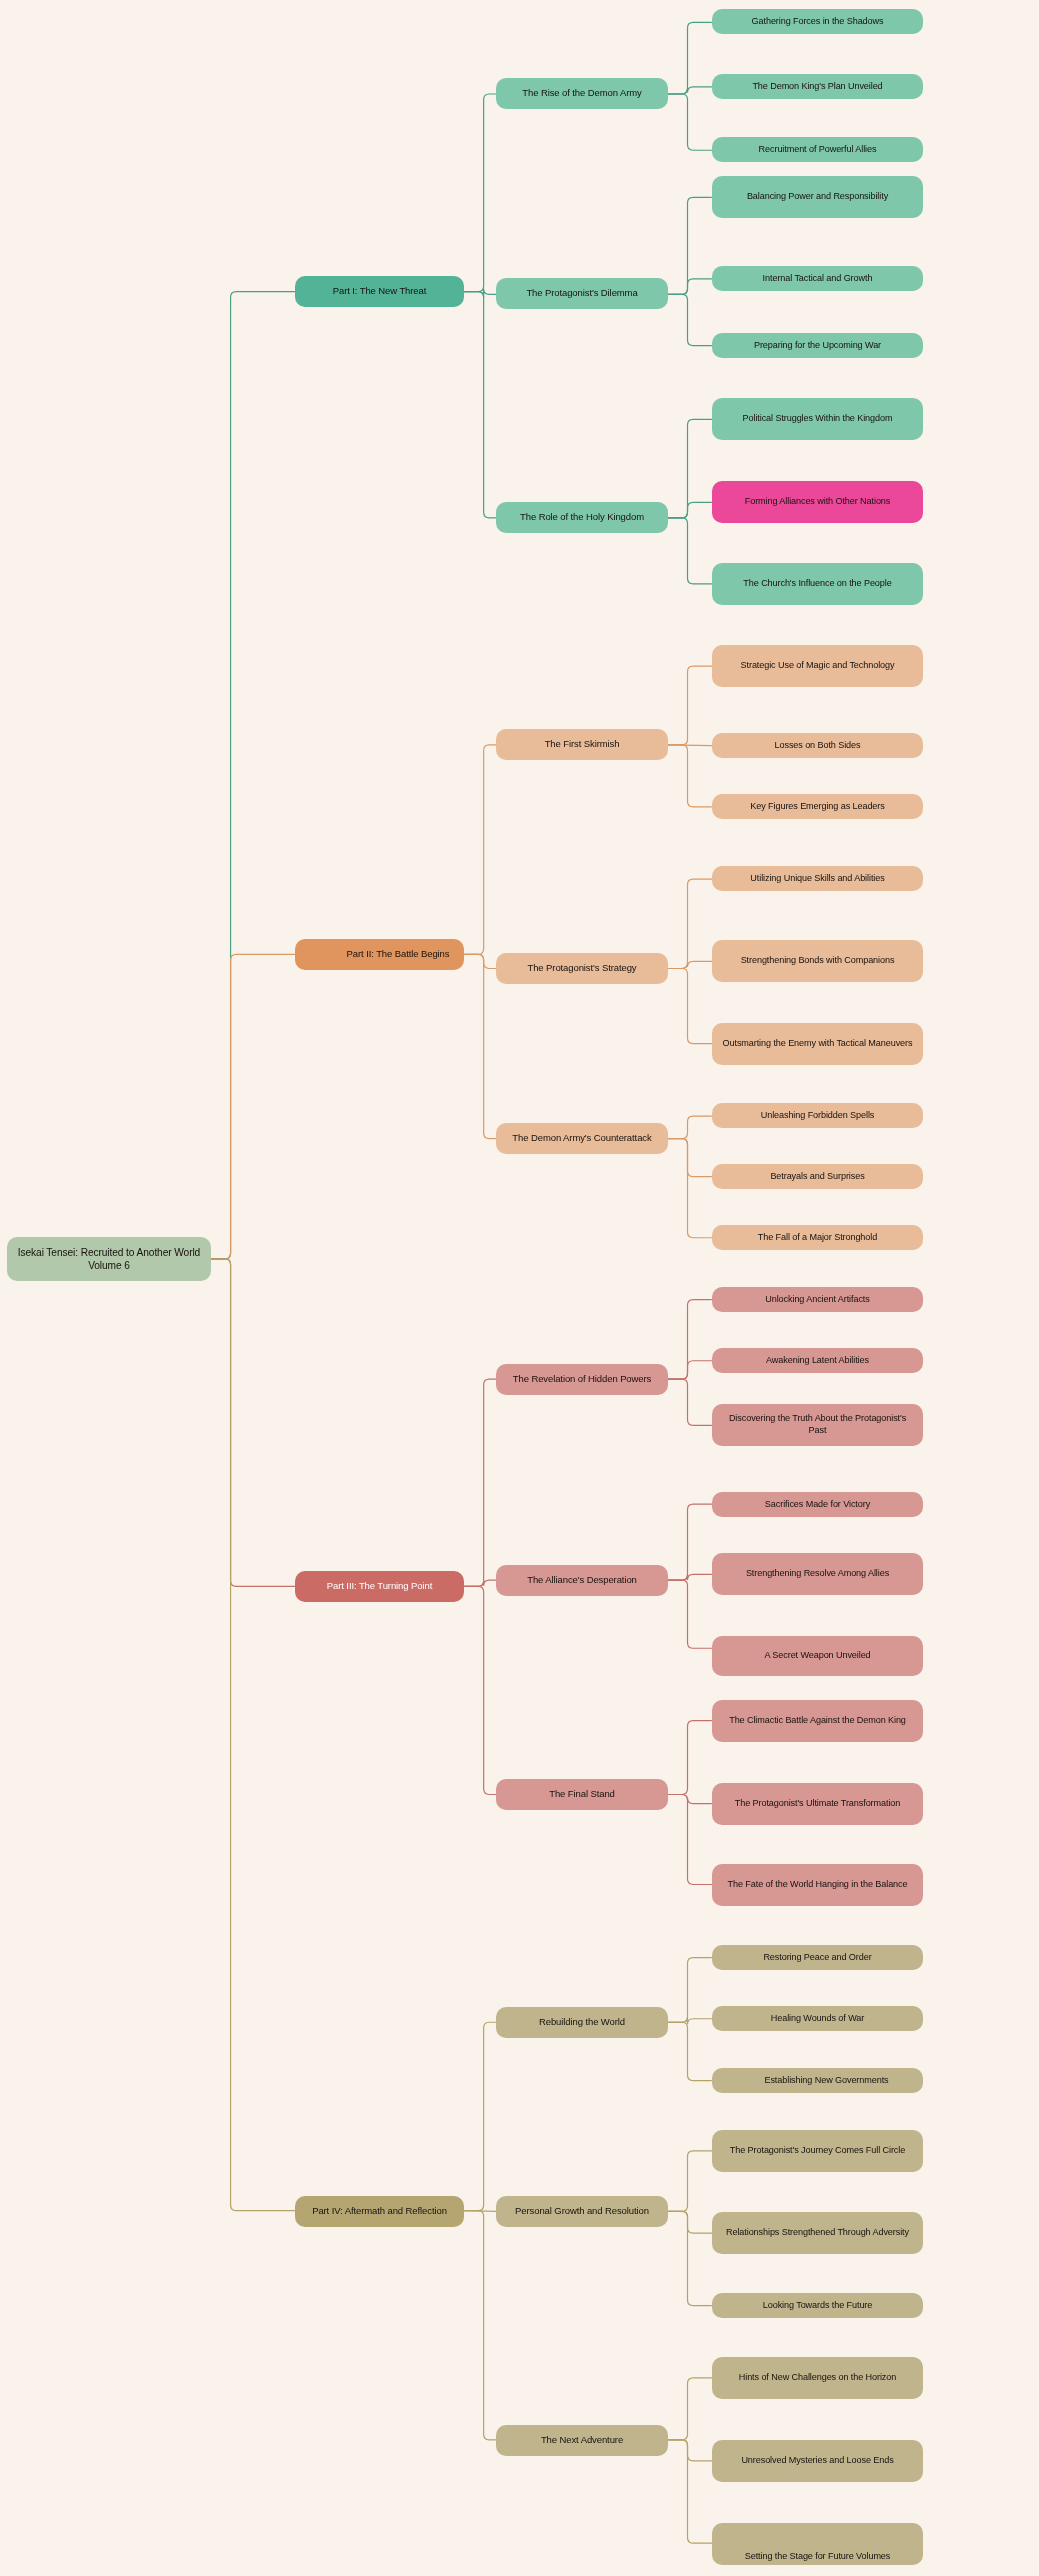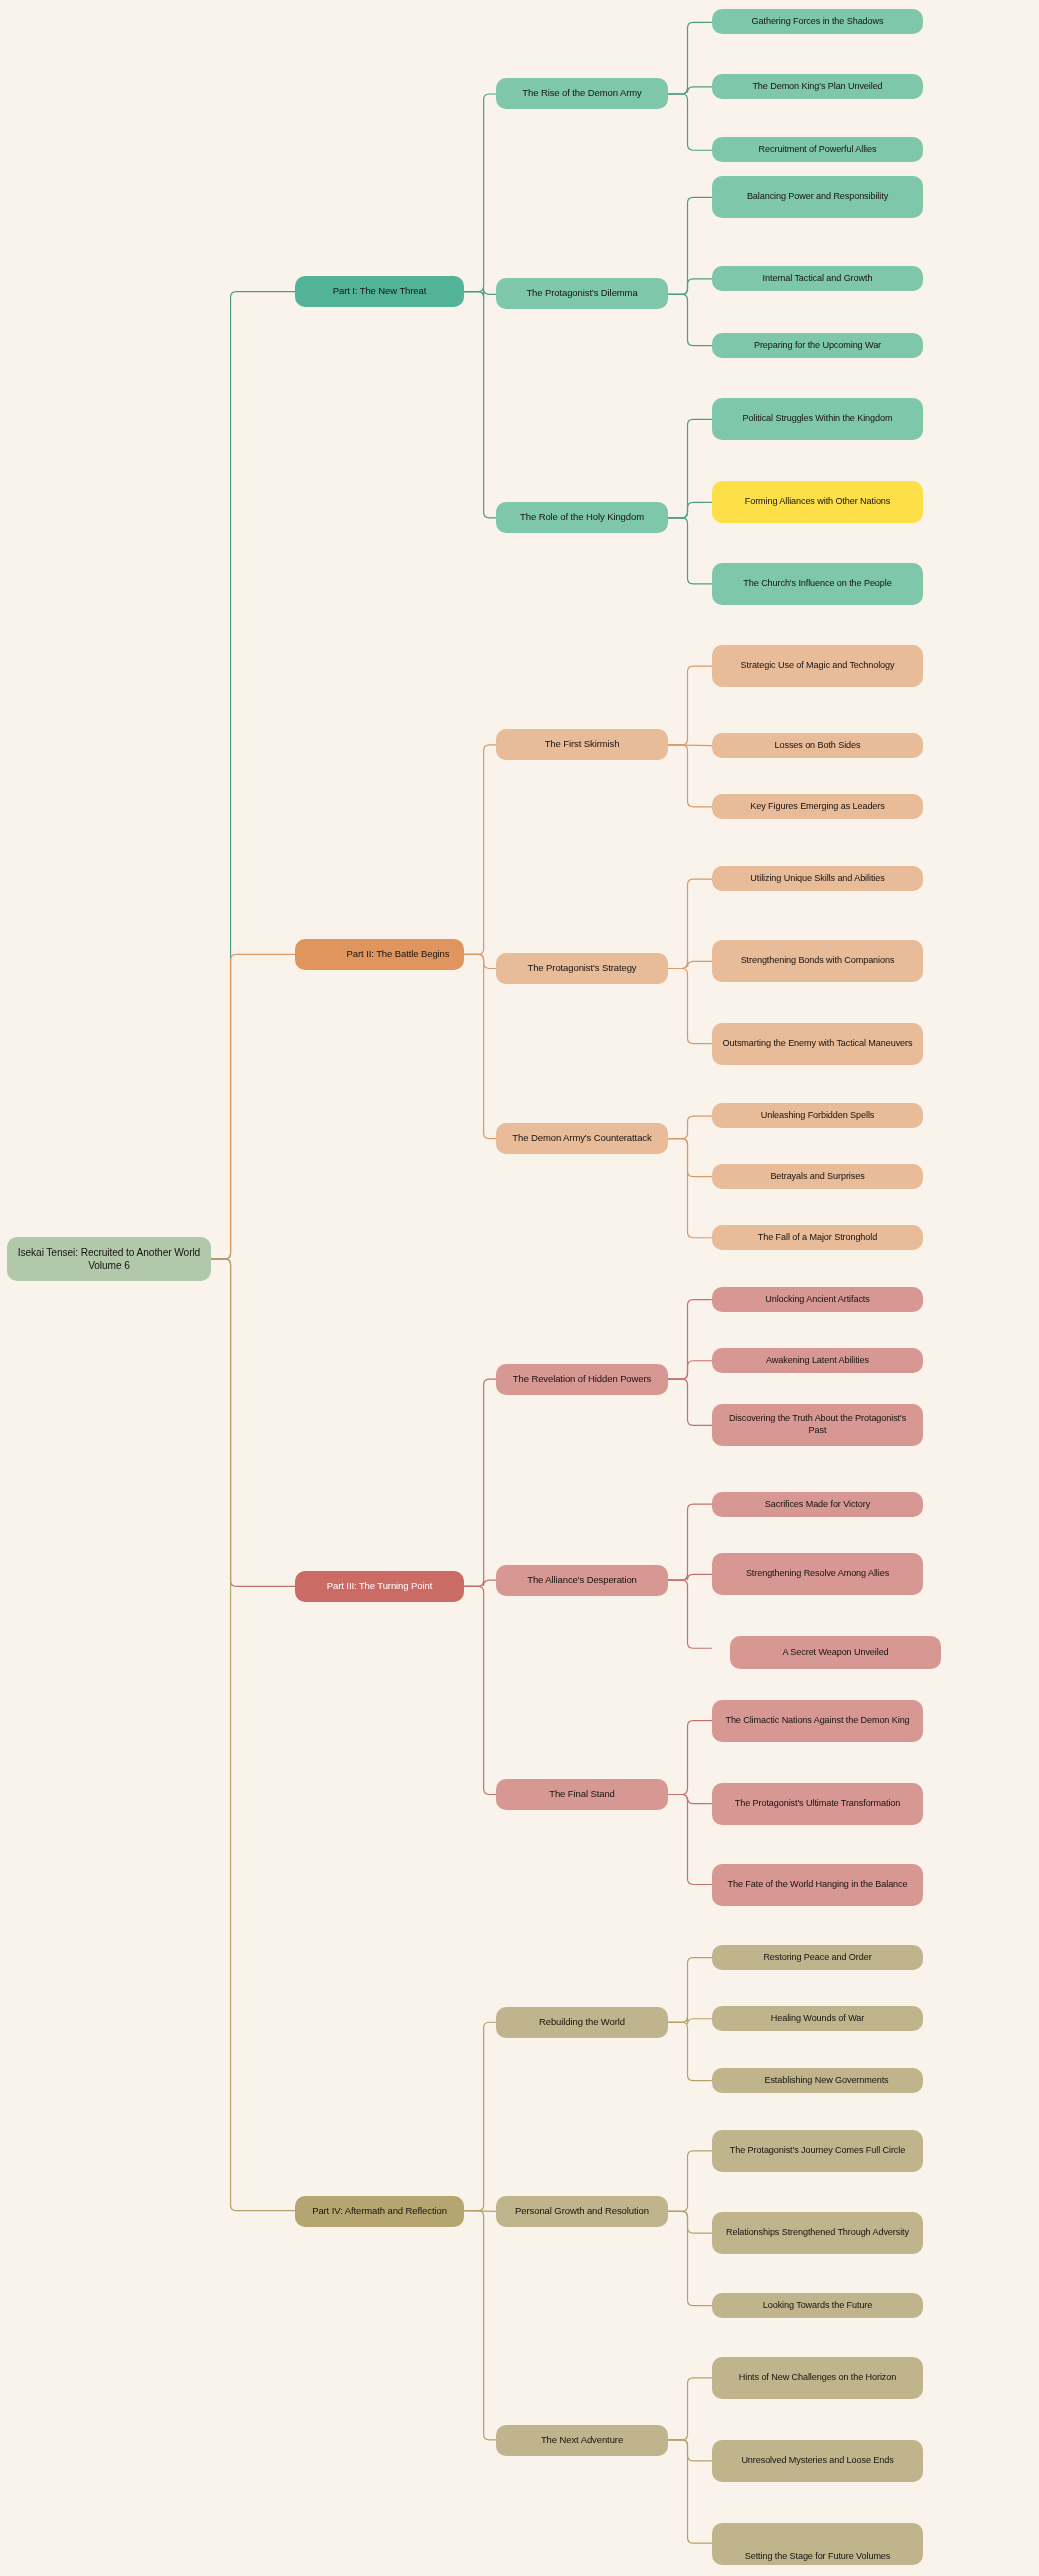--- a/index.html
+++ b/index.html
@@ -134,21 +134,21 @@
       </div>
       <div class="node lvl3" style="left: 712px; top: 333px; width: 211px; height: 25px; background: rgb(126, 199, 171);">
         <span>Preparing for the Upcoming War</span>
       </div>
       <div class="node lvl2" style="left: 496px; top: 502px; width: 172px; height: 31px; background: rgb(126, 199, 171);">
         <span>The Role of the Holy Kingdom</span>
       </div>
       <div class="node lvl3" style="left: 712px; top: 398px; width: 211px; height: 42px; background: rgb(126, 199, 171);">
         <span>Political Struggles Within the Kingdom</span>
       </div>
-      <div class="node lvl3" style="left: 712px; top: 481px; width: 211px; height: 42px; background: #fde047;">
+      <div class="node lvl3" style="left: 712px; top: 481px; width: 211px; height: 42px; background: #ec4899;">
         <span>Forming Alliances with Other Nations</span>
       </div>
       <div class="node lvl3" style="left: 712px; top: 563px; width: 211px; height: 42px; background: rgb(126, 199, 171);">
         <span>The Church's Influence on the People</span>
       </div>
       <div class="node lvl1" style="left: 295px; top: 939px; width: 169px; height: 31px; background: rgb(224, 149, 95); padding-left: 44px;">
         <span>Part II: The Battle Begins</span>
       </div>
       <div class="node lvl2" style="left: 496px; top: 729px; width: 172px; height: 31px; background: rgb(232, 187, 153);">
         <span>The First Skirmish</span>
@@ -203,28 +203,28 @@
       </div>
       <div class="node lvl2" style="left: 496px; top: 1565px; width: 172px; height: 31px; background: rgb(215, 151, 146);">
         <span>The Alliance's Desperation</span>
       </div>
       <div class="node lvl3" style="left: 712px; top: 1492px; width: 211px; height: 25px; background: rgb(215, 151, 146);">
         <span>Sacrifices Made for Victory</span>
       </div>
       <div class="node lvl3" style="left: 712px; top: 1553px; width: 211px; height: 42px; background: rgb(215, 151, 146);">
         <span>Strengthening Resolve Among Allies</span>
       </div>
-      <div class="node lvl3" style="left: 712px; top: 1636px; width: 211px; height: 33px; background: rgb(215, 151, 146); margin-left: 18px;">
+      <div class="node lvl3" style="left: 712px; top: 1636px; width: 211px; height: 40px; background: rgb(215, 151, 146);">
         <span>A Secret Weapon Unveiled</span>
       </div>
       <div class="node lvl2" style="left: 496px; top: 1779px; width: 172px; height: 31px; background: rgb(215, 151, 146);">
         <span>The Final Stand</span>
       </div>
       <div class="node lvl3" style="left: 712px; top: 1700px; width: 211px; height: 42px; background: rgb(215, 151, 146);">
-        <span>The Climactic Nations Against the Demon King</span>
+        <span>The Climactic Battle Against the Demon King</span>
       </div>
       <div class="node lvl3" style="left: 712px; top: 1783px; width: 211px; height: 42px; background: rgb(215, 151, 146);">
         <span>The Protagonist's Ultimate Transformation</span>
       </div>
       <div class="node lvl3" style="left: 712px; top: 1864px; width: 211px; height: 42px; background: rgb(215, 151, 146);">
         <span>The Fate of the World Hanging in the Balance</span>
       </div>
       <div class="node lvl1" style="left: 295px; top: 2196px; width: 169px; height: 31px; background: rgb(181, 165, 113);">
         <span>Part IV: Aftermath and Reflection</span>
       </div>

